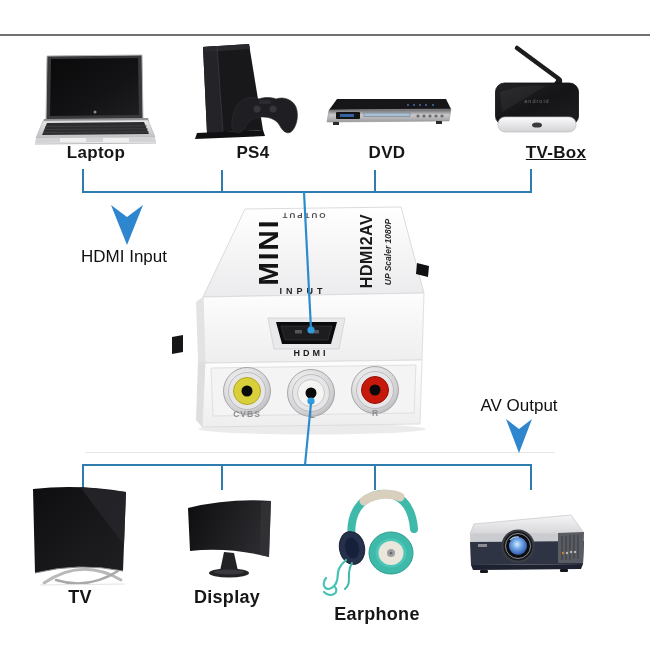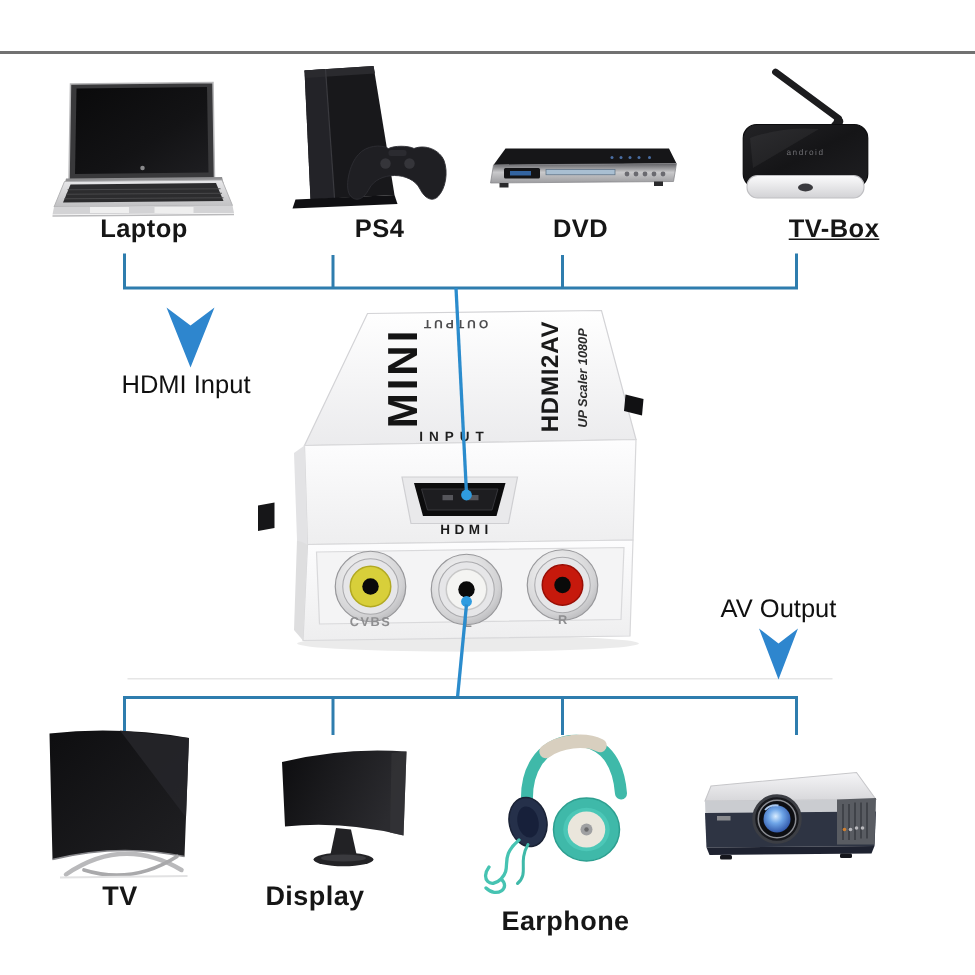--- a/index.html
+++ b/index.html
@@ -235,21 +235,21 @@
         <stop offset="0" stop-color="#0d0d0f"></stop>
           <stop offset="1" stop-color="#2b2b2f"></stop>
       </linearGradient>
     </defs>
     <path d="M188,508 Q229,498 271,501 L269,557 Q229,547 190,551 Z" fill="url(#gmon)"></path>
     <path d="M261,502 L271,501 L269,557 L260,555 Z" fill="#343438" opacity="0.7"></path>
     <polygon points="224,552 234,553 238,571 220,571" fill="#222225"></polygon>
     <ellipse cx="229" cy="573" rx="20" ry="4.5" fill="#232326"></ellipse>
     <ellipse cx="229" cy="572" rx="15" ry="2.4" fill="#3a3a3e"></ellipse>
   </svg>
-  <div class="dev-label bottom" style="left:210px;top:587px;">Display</div>
+  <div class="dev-label bottom" style="left:227px;top:587px;">Display</div>
 
   <svg style="left:318px;top:490px;" width="105" height="105" viewBox="318 490 105 105">
     <path d="M352,542 C348,512 362,497 380,494 C398,492 412,503 414,529" stroke="#3fb9a9" stroke-width="8" fill="none" stroke-linecap="round"></path>
     <path d="M364,501 C373,494 390,492 400,497" stroke="#d8cfbf" stroke-width="9" fill="none" stroke-linecap="round"></path>
     <g transform="rotate(-12 352 548)">
       <ellipse cx="352" cy="548" rx="12.5" ry="16.5" fill="#25304a" stroke="#1a2235" stroke-width="1"></ellipse>
       <ellipse cx="352" cy="548" rx="7" ry="10.5" fill="#17203a"></ellipse>
     </g>
     <g>
       <ellipse cx="391" cy="553" rx="22" ry="21" fill="#3fb9a9" stroke="#2d9f90" stroke-width="1"></ellipse>

